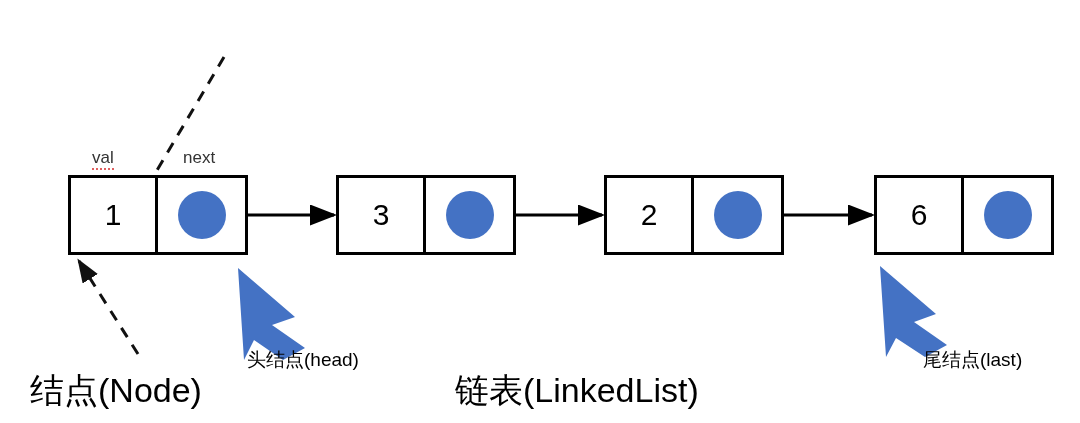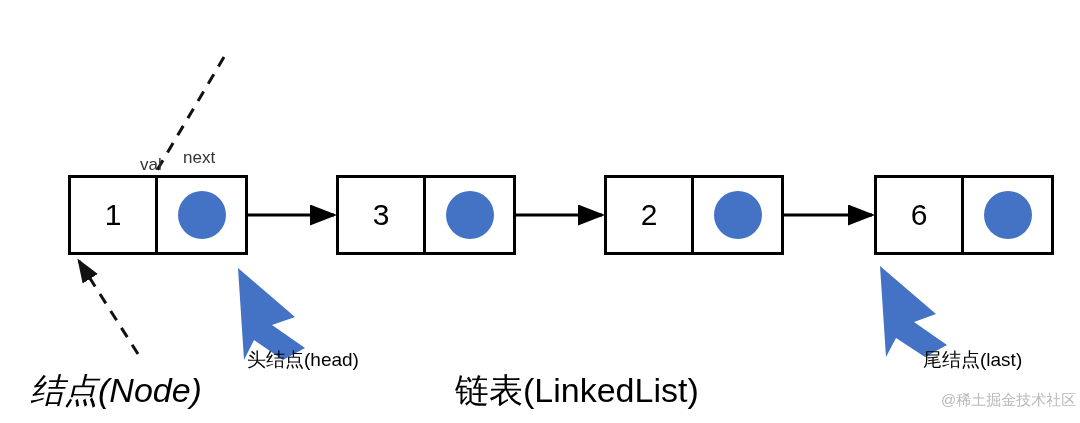--- a/index.html
+++ b/index.html
@@ -109,21 +109,21 @@
 
     <line x1="224" y1="57" x2="130" y2="216" stroke="#111111" stroke-width="3" stroke-dasharray="11,9" marker-end="url(#arrowhead-dash)"></line>
 
     <line x1="138" y1="354" x2="79" y2="261" stroke="#111111" stroke-width="3" stroke-dasharray="11,9" marker-end="url(#arrowhead-dash)"></line>
 
     <polygon points="238,268 295,317 272,325 305,348 283,360 254,340 244,360" fill="#4472C4"></polygon>
 
     <polygon points="880,266 936,314 914,322 947,345 925,357 896,338 886,357" fill="#4472C4"></polygon>
   </svg>
 
-  <div class="field-label" style="left:92px; top:155px;margin-left:48px;">
+  <div class="field-label" style="left:92px; top:148px;">
     <span class="spellcheck">val</span>
   </div>
   <div class="field-label" style="left:183px; top:148px;">next</div>
 
   <div class="node-box" style="left:68px; top:175px; width:180px; height:80px;">
     <div class="cell-val">1</div>
     <div class="cell-next">
       <span class="dot"></span>
     </div>
   </div>
@@ -143,23 +143,22 @@
   </div>
 
   <div class="node-box" style="left:874px; top:175px; width:180px; height:80px;">
     <div class="cell-val">6</div>
     <div class="cell-next">
       <span class="dot"></span>
     </div>
   </div>
 
 
-  <div class="callout callout-big" style="left:30px; top:368px;font-style:italic;">结点(Node)</div>
+  <div class="callout callout-big" style="left:30px; top:368px;">结点(Node)</div>
 
   <div class="callout callout-small" style="left:247px; top:347px;">头结点(head)</div>
 
   <div class="callout callout-small" style="left:923px; top:347px;">尾结点(last)</div>
 
   <div class="callout callout-big" style="left:455px; top:368px;">链表(LinkedList)</div>
 
-  <div class="watermark" style="left:941px; top:391px;">@稀土掘金技术社区</div>
 
 </div>
 
 </body></html>

